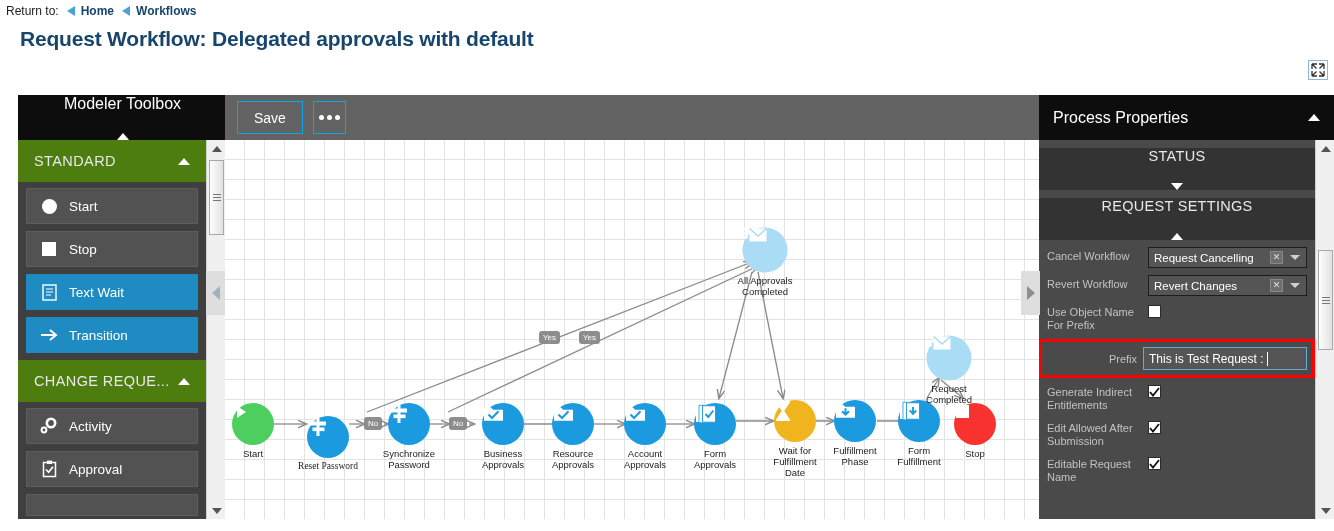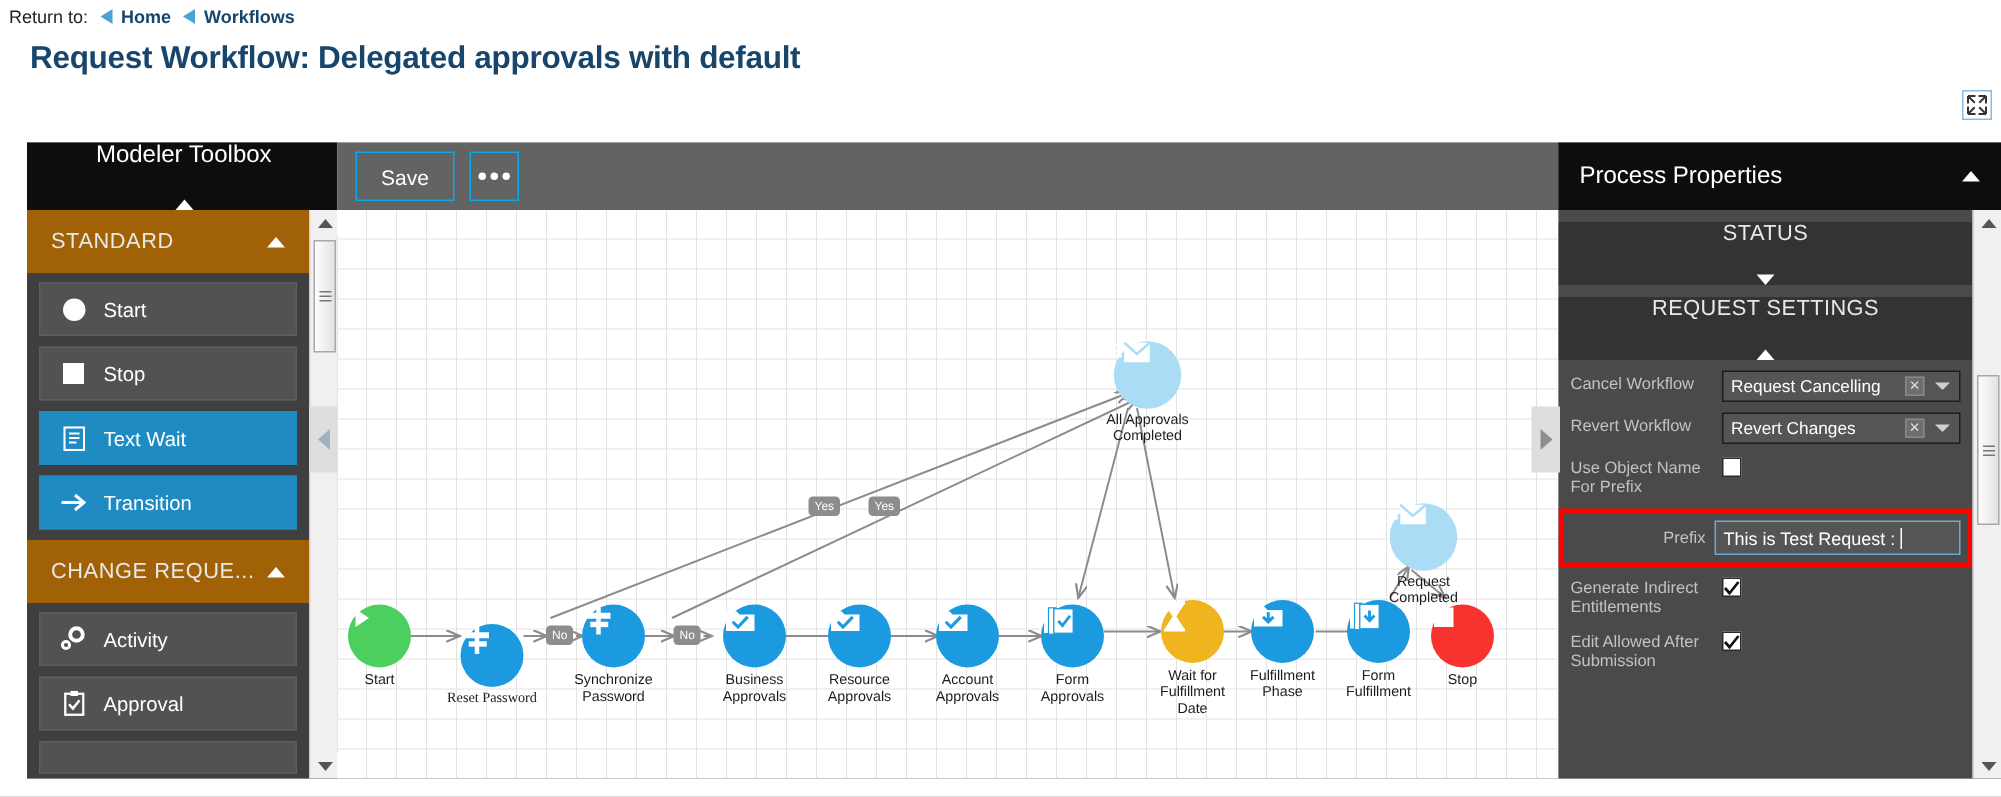--- a/index.html
+++ b/index.html
@@ -60,21 +60,21 @@
     display:flex; align-items:center; justify-content:space-between;
     padding: 0 14px 0 16px; font-size:16px;flex-direction:column;
   }
   .caret-up, .caret-down {
     width:0;height:0;border-left:6px solid transparent;border-right:6px solid transparent;
   }
   .caret-up { border-bottom:7px solid #fff; }
   .caret-down { border-top:7px solid #fff; }
   .tb-body { position:absolute; top:45px; left:0; right:19px; bottom:0; overflow:hidden; }
   .tb-group-hdr {
-    height: 42px; background:#a16207; color:#e8e8e8;
+    height: 42px; background:#4d7c0f; color:#e8e8e8;
     display:flex; align-items:center; justify-content:space-between;
     padding: 0 16px; font-size: 14.5px; letter-spacing:.4px;
   }
   .tb-items { padding: 6px 8px 0 8px; }
   .tb-item {
     height: 36px; margin-bottom: 7px;
     border:1px solid #5d5d5d; background:#525252;
     display:flex; align-items:center; gap:10px;
     padding-left: 12px; color:#fff; font-size:13.5px;
   }
@@ -613,20 +613,31 @@
 Submission</div>
             <div class="pr-ctrl">
               <div class="chk">
                 <svg width="11" height="10" viewBox="0 0 11 10">
                     <path d="M1 5 L4 8.5 L10 1" stroke="#111" stroke-width="1.8" fill="none"></path>
                   </svg>
               </div>
             </div>
           </div>
 
+          <div class="pr-row">
+            <div class="pr-lbl" style="white-space:pre-line;">Editable Request
+Name</div>
+            <div class="pr-ctrl">
+              <div class="chk">
+                <svg width="11" height="10" viewBox="0 0 11 10">
+                    <path d="M1 5 L4 8.5 L10 1" stroke="#111" stroke-width="1.8" fill="none"></path>
+                  </svg>
+              </div>
+            </div>
+          </div>
 
         </div>
       </div>
 
       <div class="rscroll">
         <div class="sb-arrow top">
             <span class="tri-up-s"></span>
           </div>
         <div class="sb-thumb" style="top:110px;height:100px;">
           <span class="grip">

